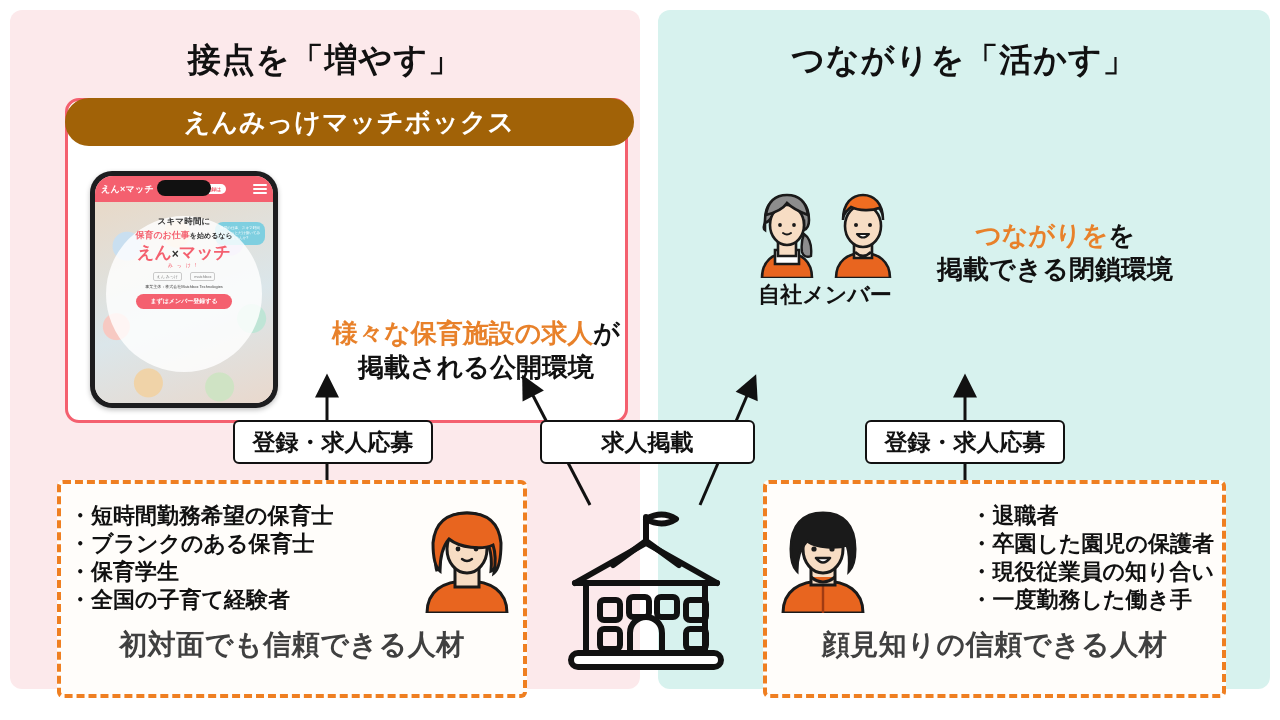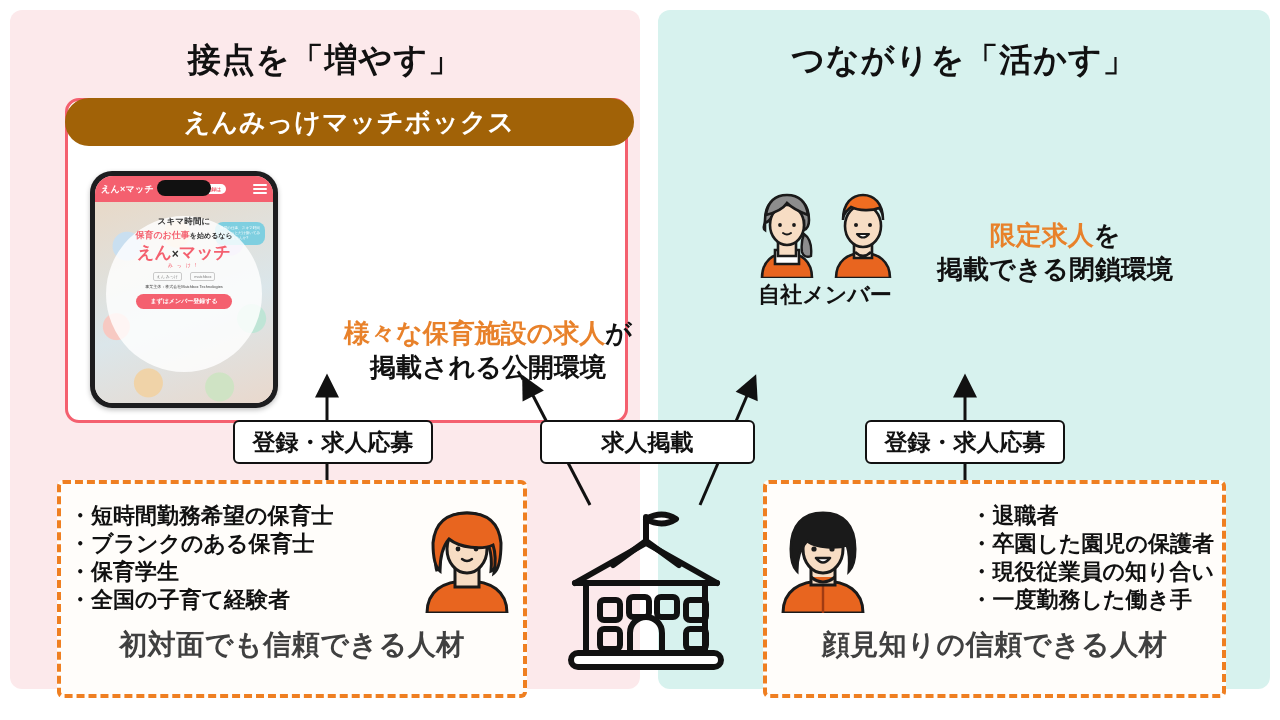--- a/index.html
+++ b/index.html
@@ -141,21 +141,21 @@
     text-align: center;
   }
 
   
   .card-desc {
     position: absolute;
     font-weight: 700;
     line-height: 1.32;
     color: #111111;
   }
-  #desc-left  { left: 240px; top: 215px; width: 360px; font-size: 26px; text-align: center; }
+  #desc-left  { left: 228px; top: 215px; width: 360px; font-size: 26px; text-align: center; }
   #desc-right { left: 900px; top: 218px; width: 310px; font-size: 26px; text-align: center; }
   .hl { color: #e8812a; }
 
   
   #members-group {
     position: absolute; left: 745px; top: 190px; width: 160px; text-align: center;
   }
   .members-row { display: flex; gap: 6px; justify-content: center; }
   #members-label { font-size: 22px; font-weight: 700; color: #111; margin-top: 2px; }
 
@@ -288,21 +288,21 @@
       <path d="M15 30c0-17 9-25 20-25s20 8 20 25c0-7-2-10-4-12-7 3-20 3-28-1-3 3-8 6-8 13z" fill="#ef6d21" stroke="#1a1a1a" stroke-width="2.6"></path>
       <circle cx="28" cy="35" r="2" fill="#1a1a1a"></circle>
       <circle cx="42" cy="35" r="2" fill="#1a1a1a"></circle>
       <path d="M29 44q6 7 12 0z" fill="#fff" stroke="#1a1a1a" stroke-width="2.2" stroke-linejoin="round"></path>
     </svg>
   </div>
   <div id="members-label">自社メンバー</div>
 </div>
 
 <div class="card-desc" id="desc-right">
-  <span class="hl">限定求人</span><span>を</span><br>
+  <span class="hl">つながりを</span><span>を</span><br>
   <span>掲載できる閉鎖環境</span>
 </div>
 
 <svg id="arrows">
   <defs>
     <marker id="ah" markerWidth="9" markerHeight="9" refX="5" refY="4.5" orient="auto">
       <path d="M0.5,0.5 L8.5,4.5 L0.5,8.5 Z" fill="#111"></path>
     </marker>
   </defs>
 

